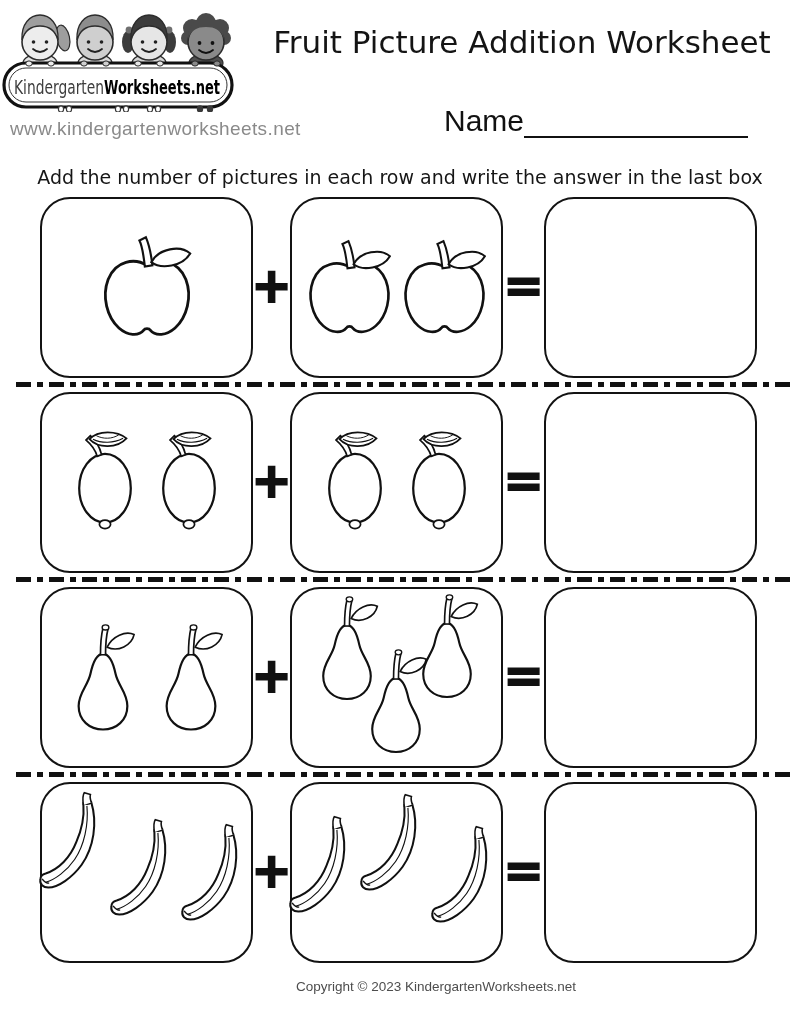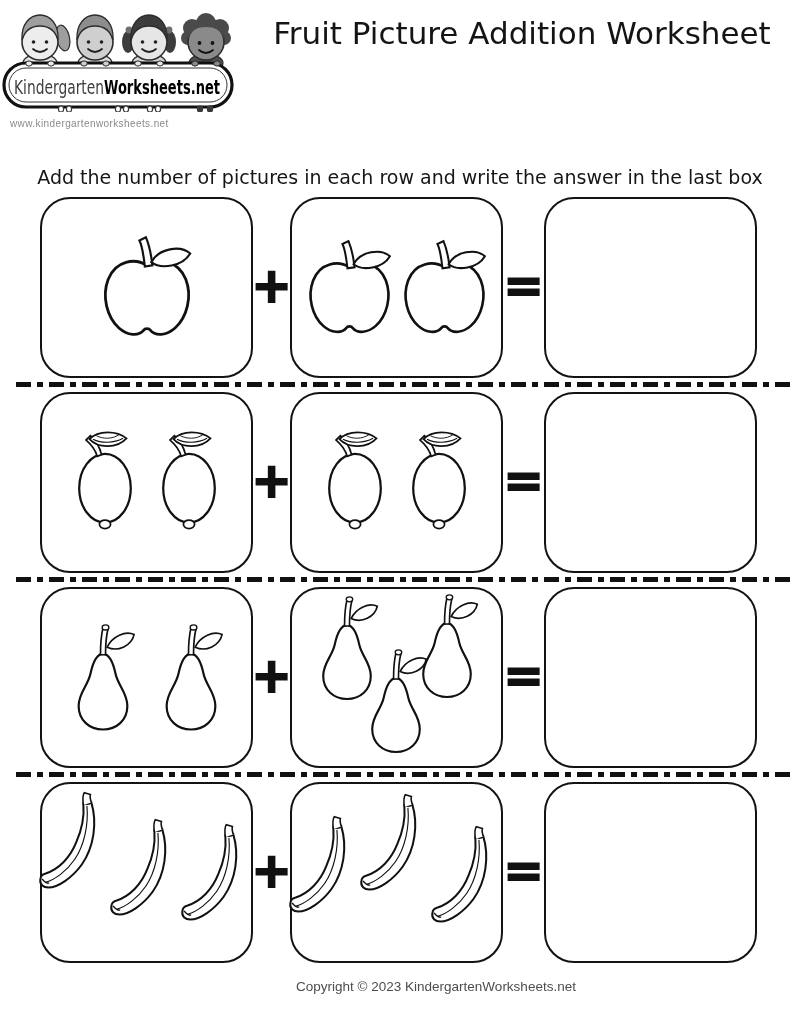--- a/index.html
+++ b/index.html
@@ -2,22 +2,22 @@
 <html><head>
 <meta charset="utf-8">
 <style>
   html,body{margin:0;padding:0;background:#fff;}
   #page{position:relative;width:800px;height:1035px;background:#fff;overflow:hidden;
         font-family:"DejaVu Sans",sans-serif;color:#111;}
 
   
   .logo-wrap{position:absolute;left:0;top:6px;width:240px;}
   .logo-url{position:absolute;left:10px;top:118px;font-family:"Liberation Sans",sans-serif;
-            font-size:10px;letter-spacing:.4px;color:#8a8a8a;}
-  .page-title{position:absolute;left:252px;top:15px;width:540px;text-align:center;
+            font-size:19px;letter-spacing:.4px;color:#8a8a8a;}
+  .page-title{position:absolute;left:252px;top:24px;width:540px;text-align:center;
               font-size:31px;color:#141414;white-space:nowrap;}
   .name-row{position:absolute;left:444px;top:104px;font-family:"Liberation Sans",sans-serif;
             font-size:30px;color:#111;}
   .name-line{display:inline-block;width:224px;height:32px;border-bottom:2.2px solid #111;
              vertical-align:bottom;}
   .instruction{position:absolute;left:36px;top:166px;width:728px;text-align:center;
                font-size:19px;color:#161616;}
 
   
   .rows{position:absolute;left:40px;top:196px;width:717px;}
@@ -167,20 +167,23 @@
         <ellipse cx="200" cy="103" rx="2.6" ry="3.1" fill="#3a3a3a"></ellipse>
           <ellipse cx="210" cy="103" rx="2.6" ry="3.1" fill="#3a3a3a"></ellipse>
       </g>
 
       <text x="14" y="88" font-family="DejaVu Sans, sans-serif" font-size="20"><tspan fill="#3d3d3d" font-weight="500" textLength="90" lengthAdjust="spacingAndGlyphs">Kindergarten</tspan><tspan fill="#000" font-weight="800" textLength="116" lengthAdjust="spacingAndGlyphs">Worksheets.net</tspan></text>
     </svg>
   </div>
   <div class="logo-url">www.kindergartenworksheets.net</div>
 
   <div class="page-title">Fruit Picture Addition Worksheet</div>
+  <div class="name-row">
+    <span>Name</span><span class="name-line"></span>
+  </div>
 
   <div class="instruction">Add the number of pictures in each row and write the answer in the last box .</div>
 
   <main class="rows">
       <div class="row">
         <div class="fbox arr-apple-1 slot-a">
           <span class="fruit">
             <svg viewBox="0 0 100 100">
               <use href="#sym-apple"></use>
             </svg>

